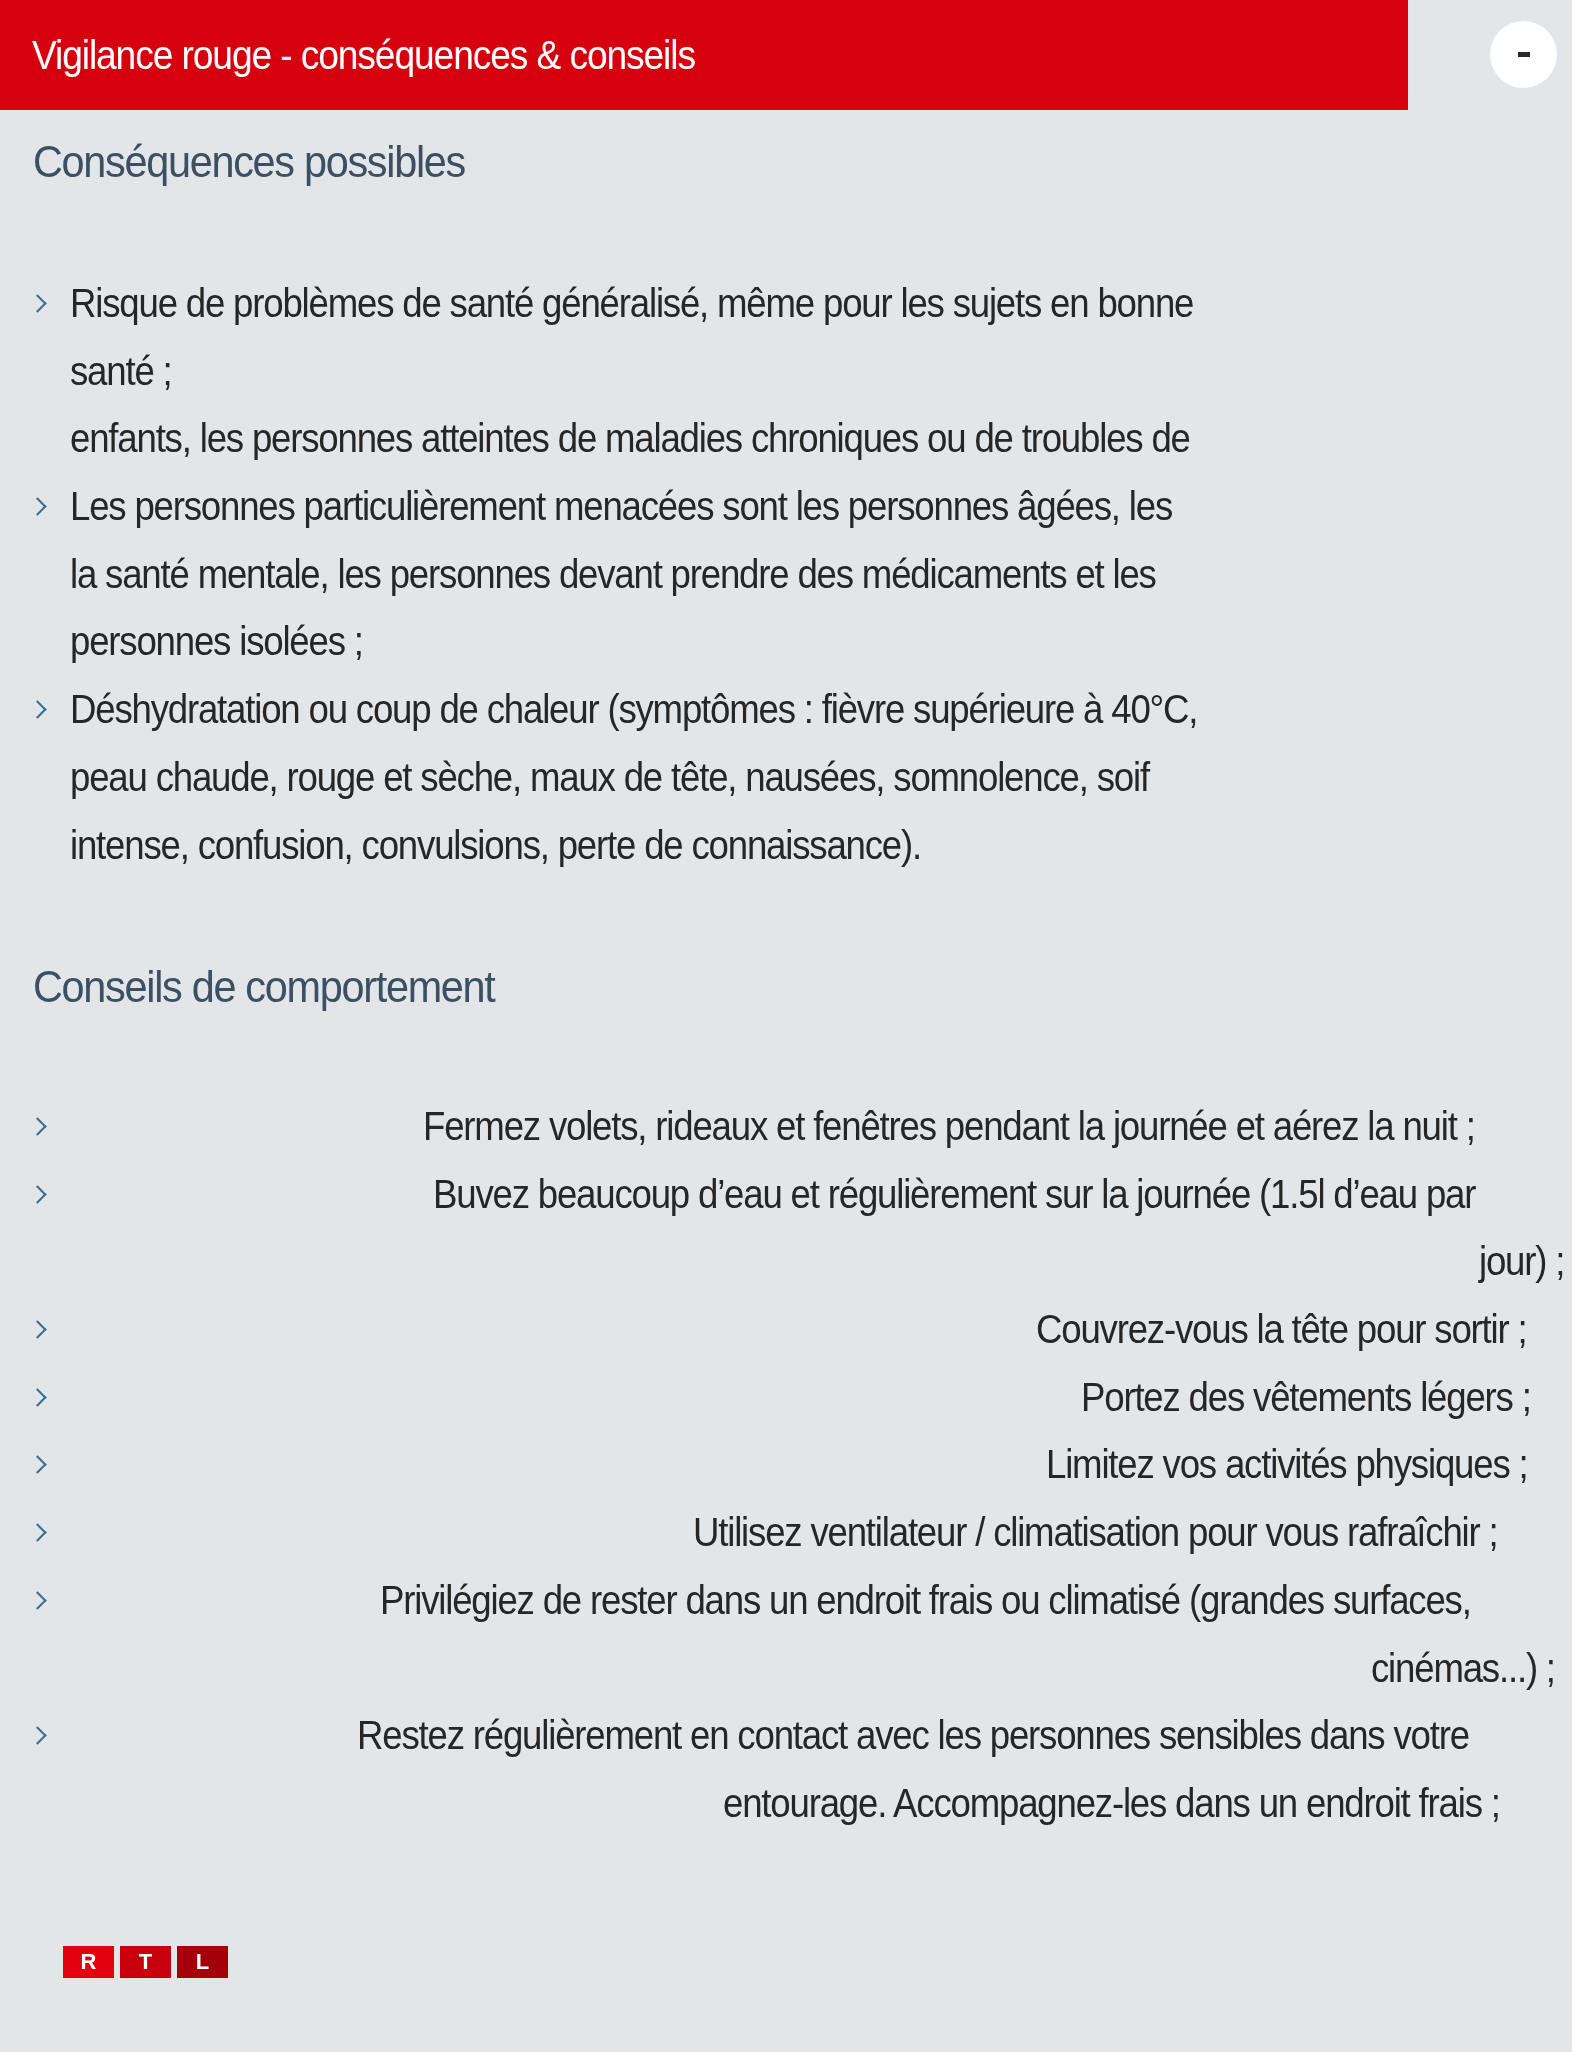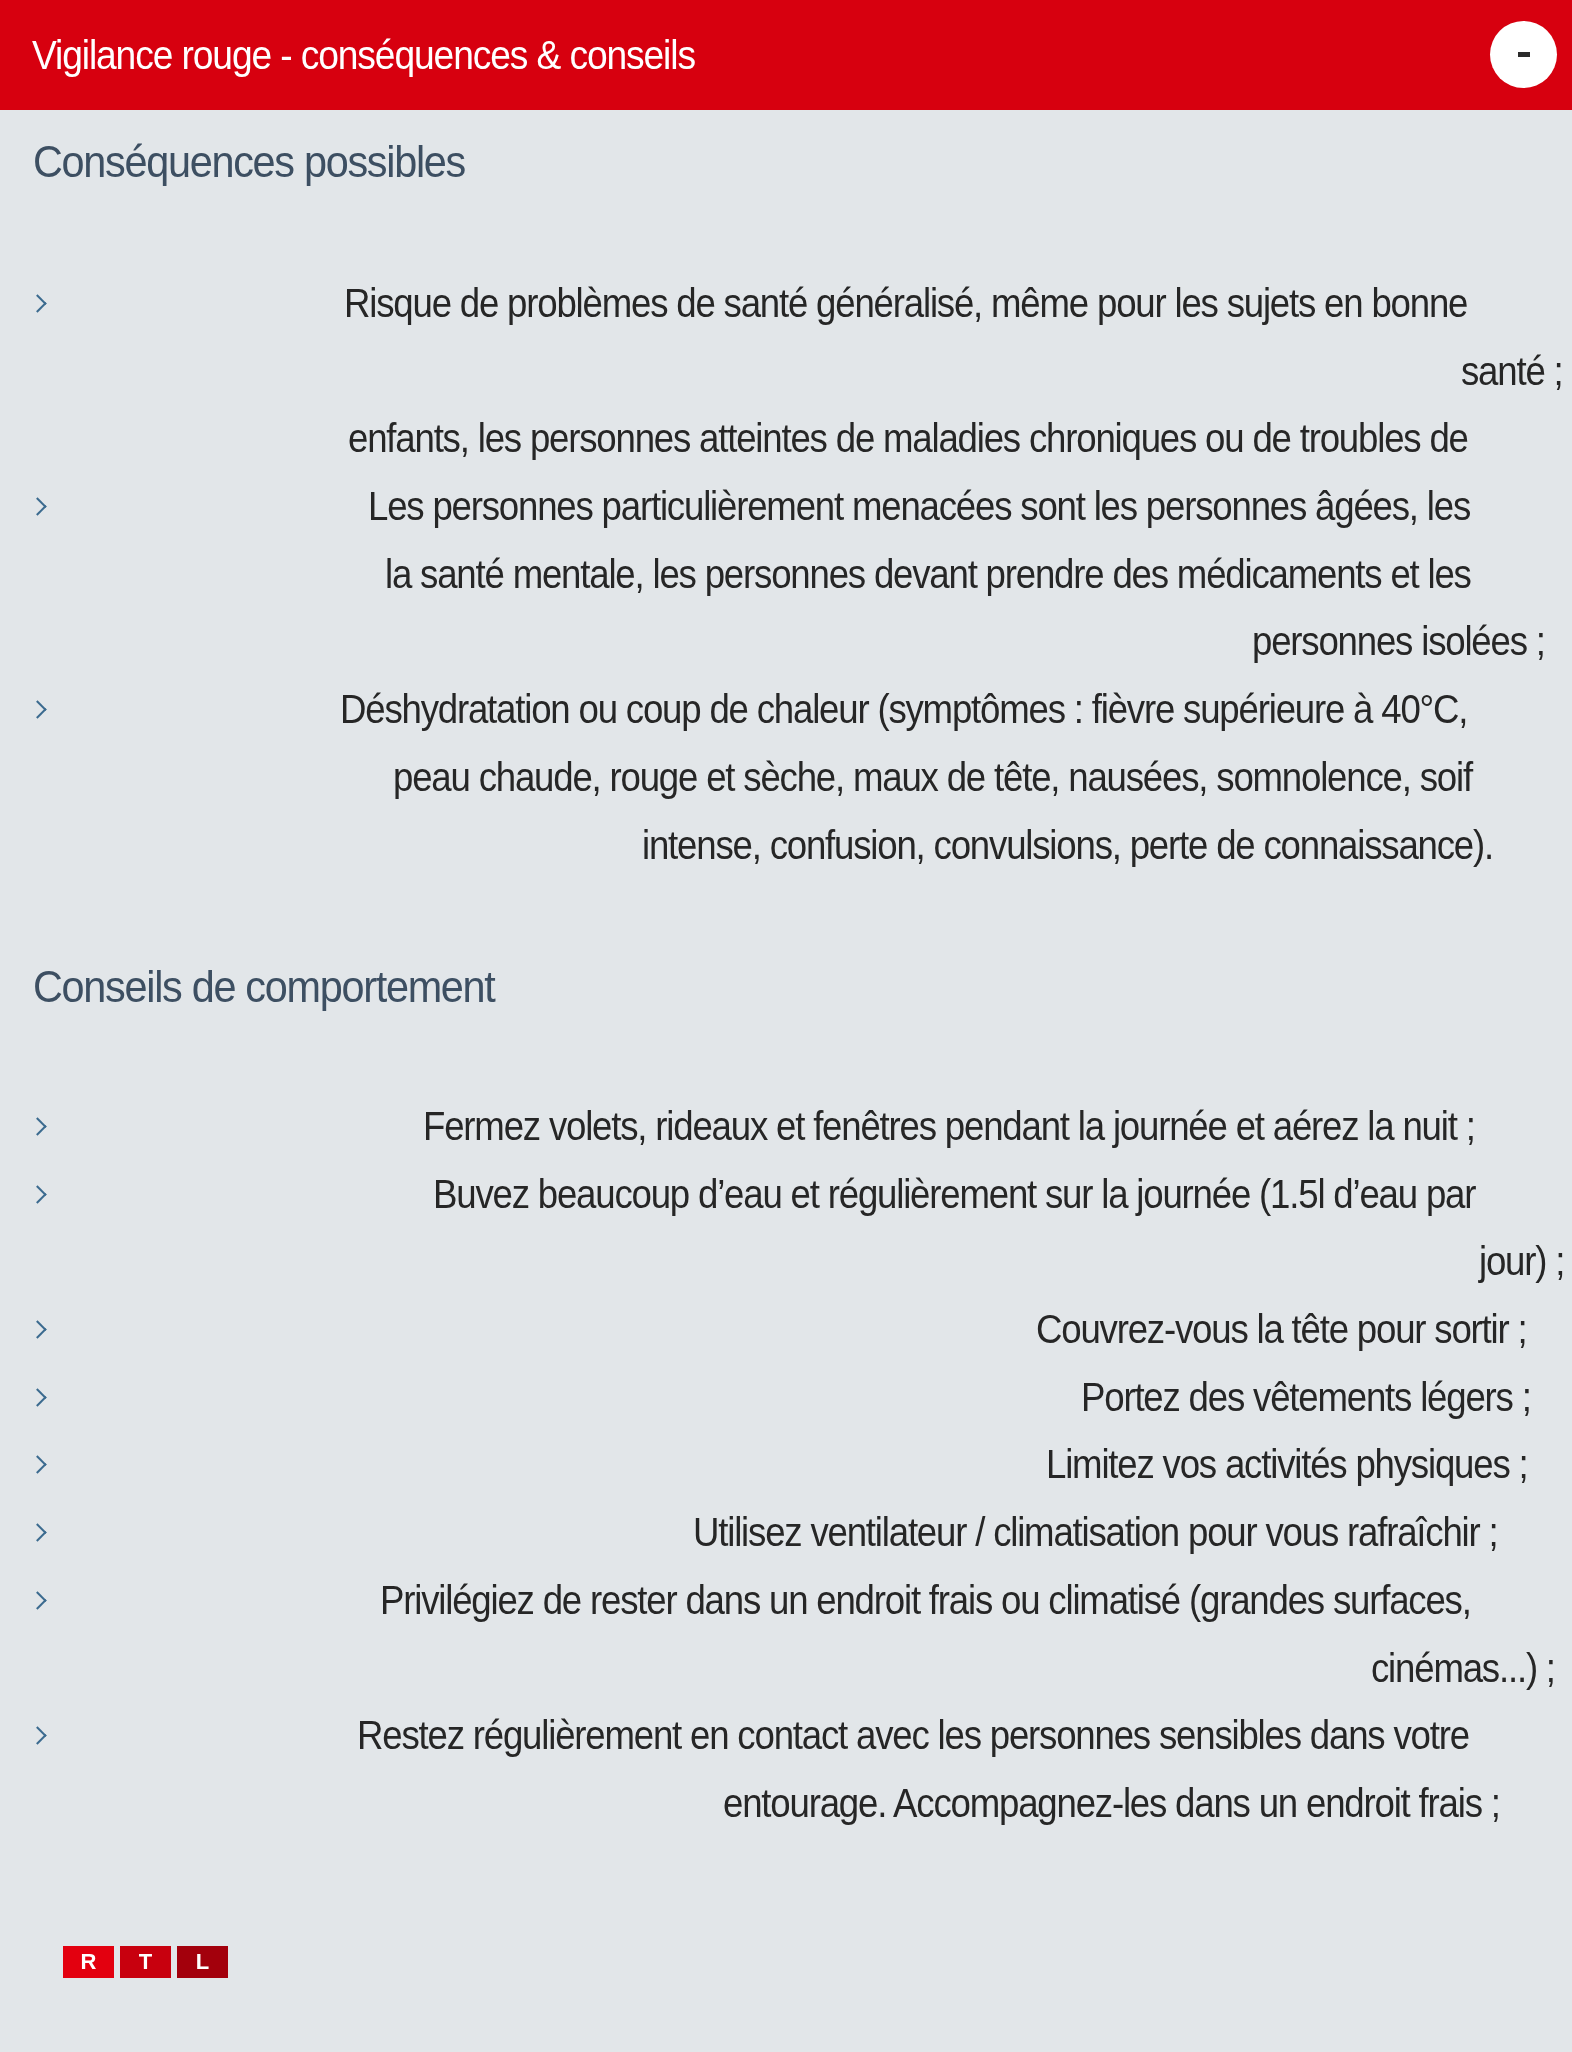--- a/index.html
+++ b/index.html
@@ -3,21 +3,21 @@
 <meta charset="utf-8">
 <style>
   html, body { margin:0; padding:0; }
   body {
     width:1572px; height:2052px; overflow:hidden;
     background:#e2e6e9;
     font-family:"Liberation Sans", sans-serif;
     position:relative;
   }
   .header {
-    position:absolute; left:0; top:0; width:1572px; height:110px;
+    position:absolute; left:0; top:0; width:1408px; height:110px;
     background:#d7000f;
   }
   .header-title {
     position:absolute; left:32px; top:0; height:110px; line-height:110px;
     color:#ffffff; font-size:40px; letter-spacing:-1.2px; white-space:nowrap;
     transform:scaleX(0.93); transform-origin:left center;
   }
   .toggle-btn {
     position:absolute; left:1490px; top:21px; width:67px; height:67px;
     border-radius:50%; background:#ffffff; cursor:pointer;
@@ -52,21 +52,21 @@
 <body>
 
 <div class="header">
   <div class="header-title">Vigilance rouge - conséquences &amp; conseils</div>
   <div class="toggle-btn">
     <div class="minus"></div>
   </div>
 </div>
 
 <div class="section-title" style="top:136px;">Conséquences possibles</div>
-<div class="list" id="cons-list" style="top:270px;text-align:right;">
+<div class="list" id="cons-list" style="top:270px;">
     <div class="item">
       <div class="line"><span class="chev"></span><span class="txt">Risque de problèmes de santé généralisé, même pour les sujets en bonne</span></div>
       <div class="line"><span class="txt">santé ;</span></div>
     </div>
     <div class="item">
       <div class="line"><span class="txt">enfants, les personnes atteintes de maladies chroniques ou de troubles de</span></div>
       <div class="line"><span class="chev"></span><span class="txt">Les personnes particulièrement menacées sont les personnes âgées, les</span></div>
       <div class="line"><span class="txt">la santé mentale, les personnes devant prendre des médicaments et les</span></div>
       <div class="line"><span class="txt">personnes isolées ;</span></div>
     </div>

